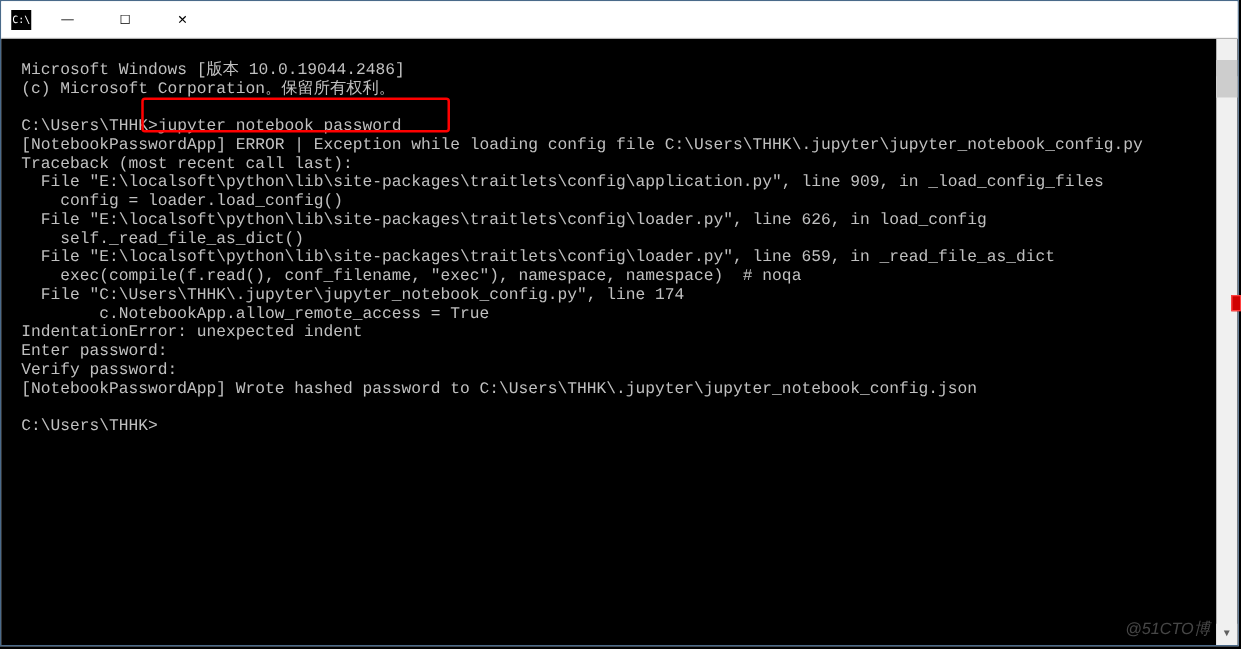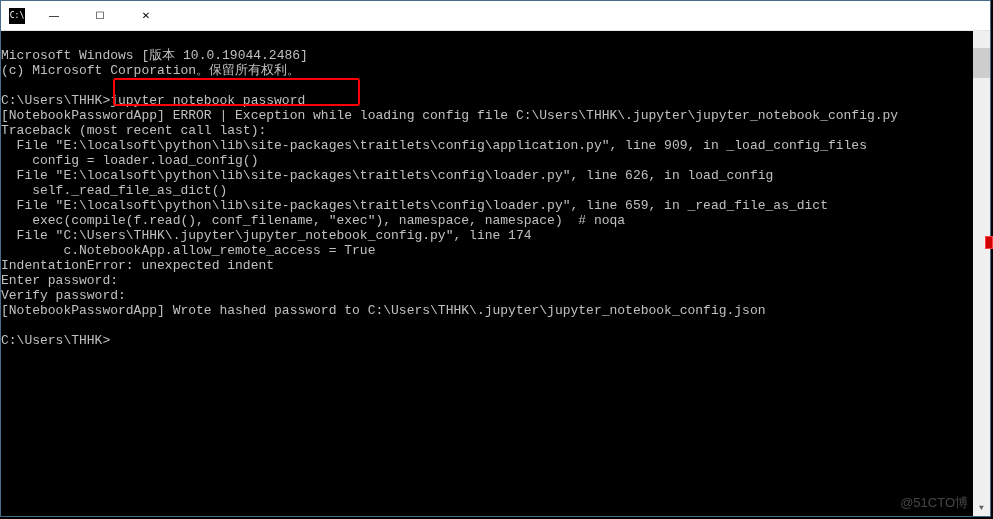--- a/index.html
+++ b/index.html
@@ -56,21 +56,21 @@
   .console {
     background: #000;
     width: 100%;
     height: calc(100% - 30px);
     position: relative;
     font-family: "NSimSun","SimSun","Consolas","Courier New",monospace;
     font-size: 13px;
     line-height: 15px;
     color: #c0c0c0;
     white-space: pre;
-    padding: 2px 0 0 0;
+    padding: 2px 0 0 16px;
     overflow: hidden;
   }
   .scroll-track {
     position: absolute;
     right: 0; top: 0;
     width: 17px; height: 100%;
     background: #f0f0f0;
   }
   .scroll-btn {
     height: 17px;
@@ -96,20 +96,21 @@
     pointer-events: none;
   }
   .cmd-highlight { left: 112px; top: 77px; width: 247px; height: 28px; }
   .watermark {
     position: absolute;
     right: 22px;
     bottom: 6px;
     color: rgba(200,200,200,0.35);
     font-size: 13px;
     font-family: "Microsoft YaHei", sans-serif;
+    font-style: italic;
   }
   .side-flag {
     position: absolute;
     right: 0;
     top: 236px;
     width: 8px;
     height: 13px;
     background: #d00000;
     border: 1px solid #ff4040;
   }

